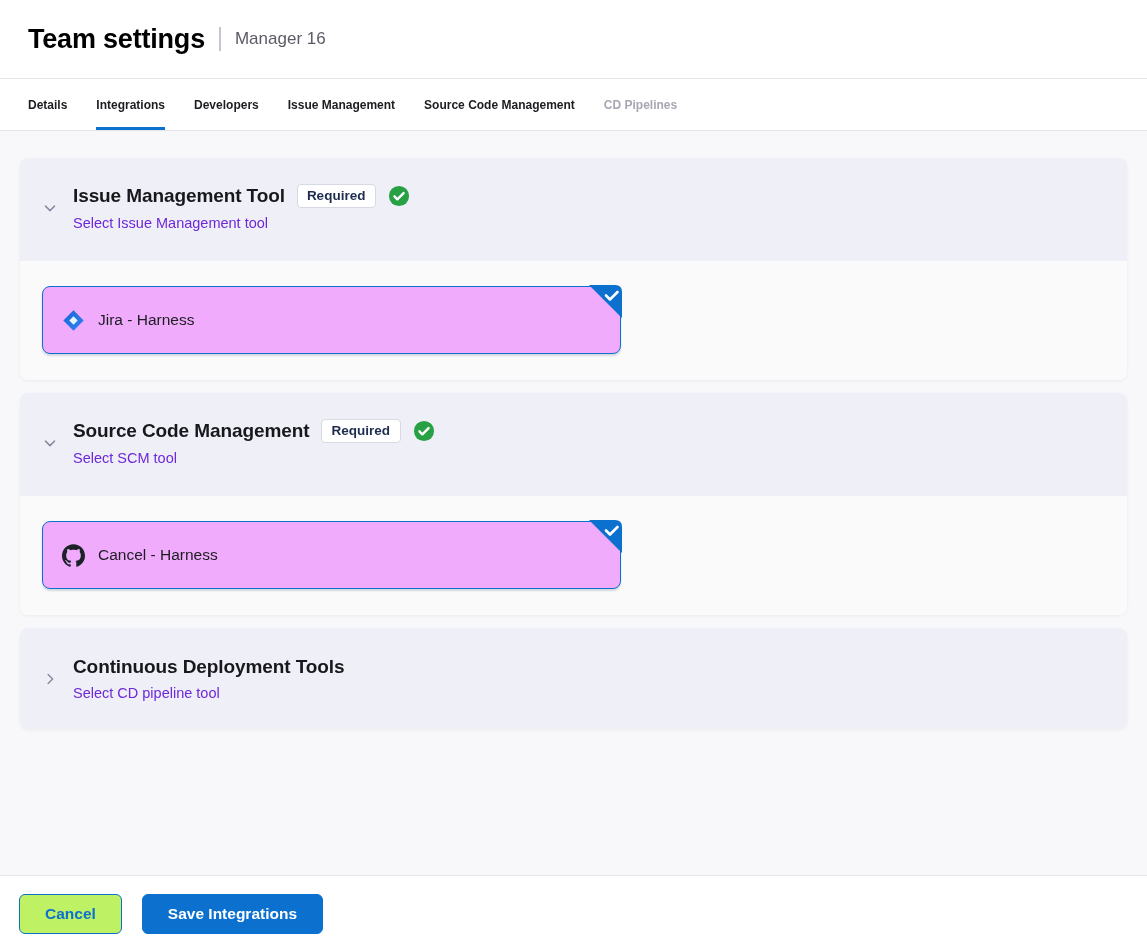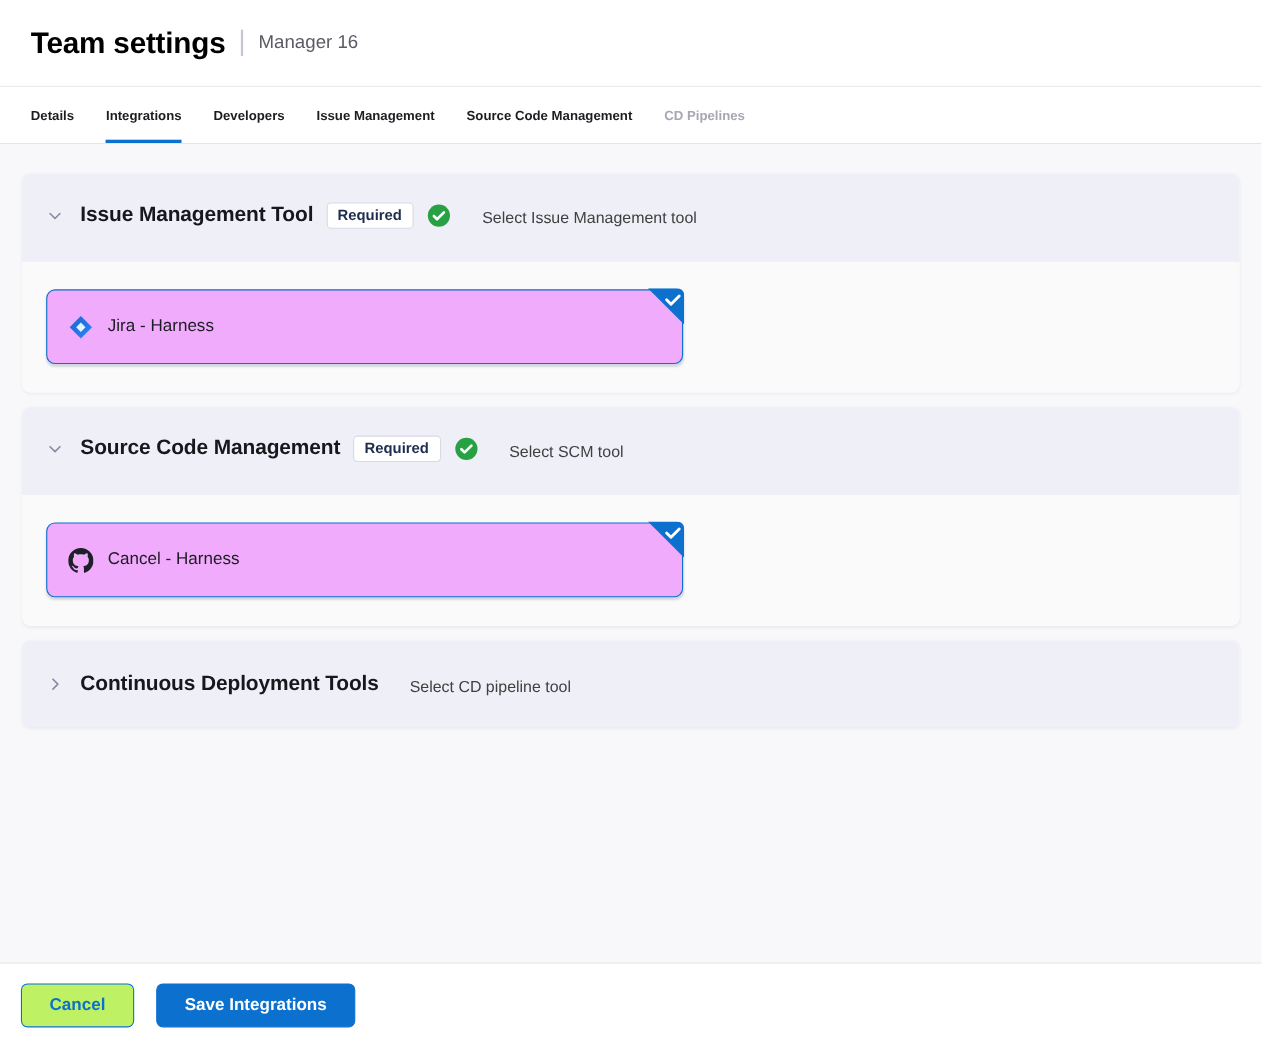--- a/index.html
+++ b/index.html
@@ -91,21 +91,21 @@
     width: 20px;
     height: 20px;
     margin: 0 13px 0 0;
     flex: 0 0 auto;
     display: flex;
     align-items: center;
     justify-content: center;
     color: #8b8ba1;
     align-self: center;
   }
-  .section-heading-block { display: flex; flex-direction: row; }
+  .section-heading-block { display: flex; flex-direction: column; }
   .section-title-row { display: flex; align-items: center; gap: 12px; }
   .section-title {
     font-size: 19px;
     font-weight: 700;
     color: #17171c;
     letter-spacing: -0.1px;
   }
   .required-badge {
     display: inline-flex;
     align-items: center;
@@ -114,22 +114,21 @@
     border-radius: 4px;
     padding: 3px 10px 4px 9px;
     font-size: 13.5px;
     font-weight: 700;
     color: #1e2d4f;
   }
   .check-circle { width: 22px; height: 22px; display: flex; }
   .section-subtitle {
     margin-top: 7px;
     font-size: 14.5px;
-    color: #404040;
-    margin-left: 28px;
+    color: #6d28d9;
   }
 
   .section-body {
     background: #fafafb;
     padding: 25px 22px 26px 22px;
   }
 
   .tool-card {
     position: relative;
     width: 579px;

